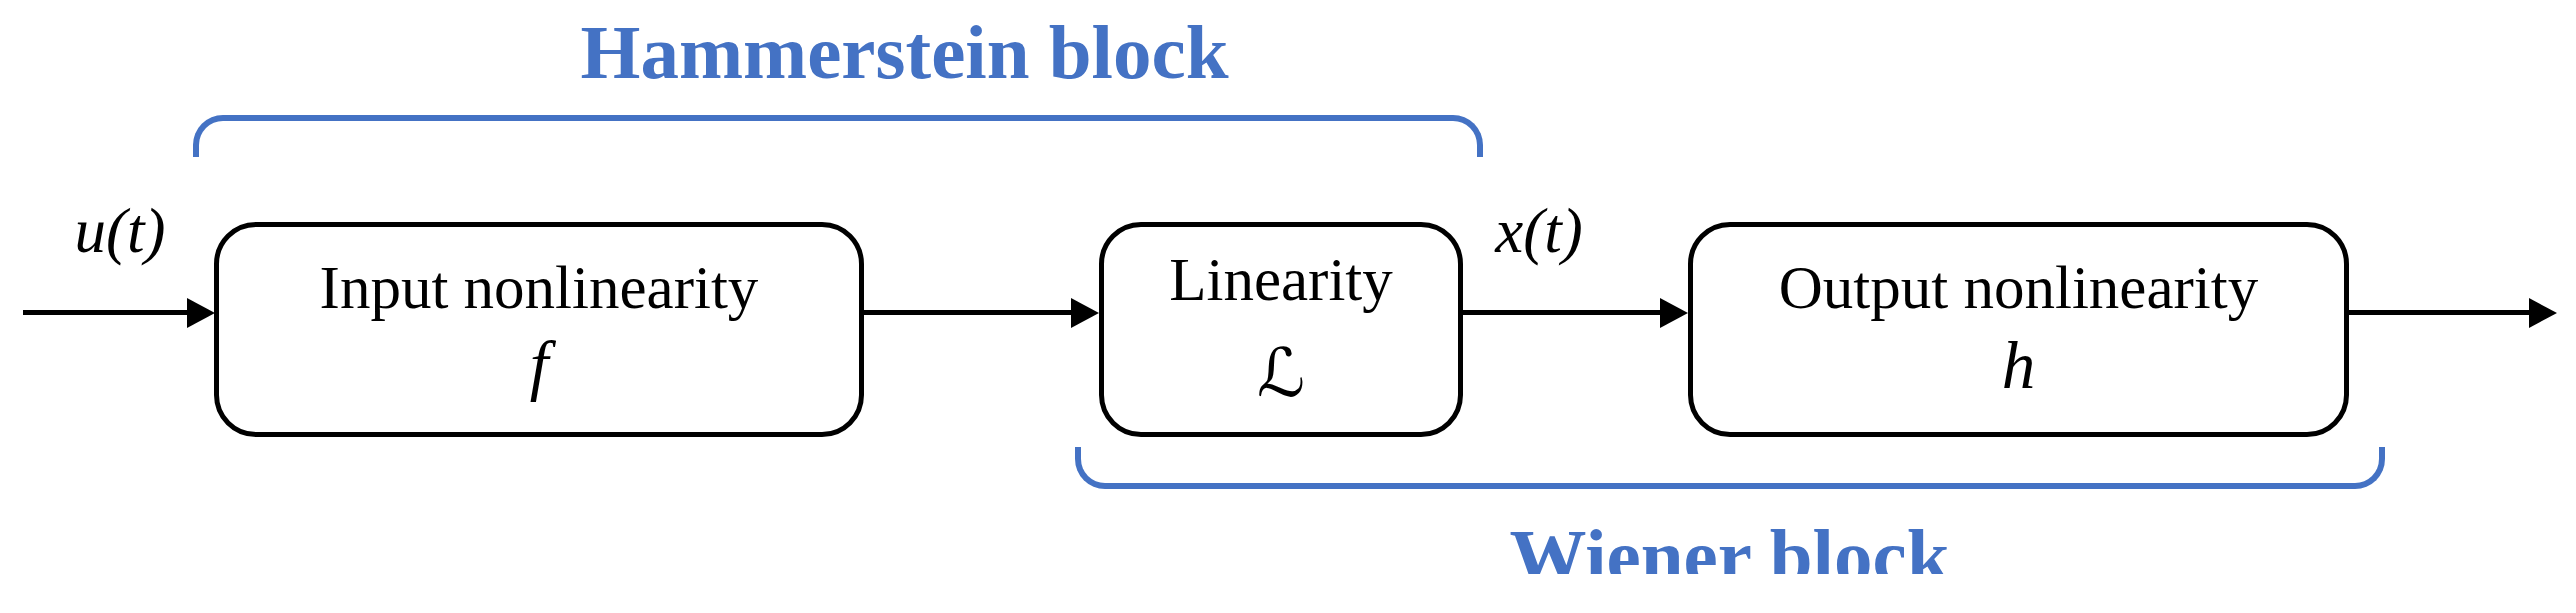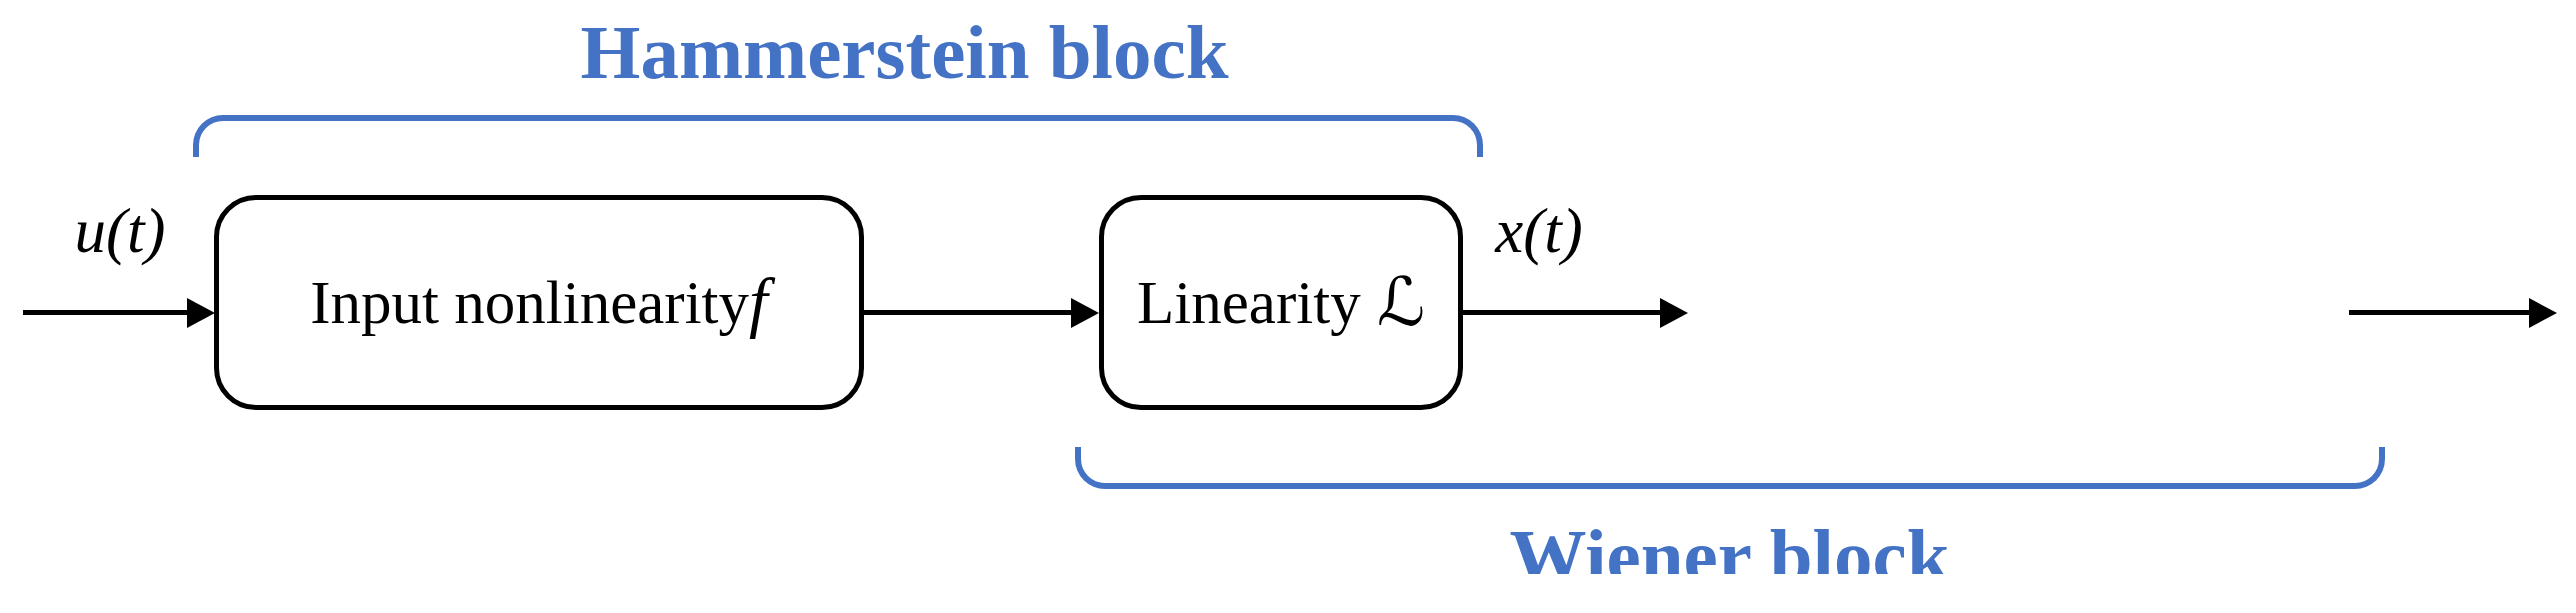--- a/index.html
+++ b/index.html
@@ -29,27 +29,27 @@
     border-radius: 30px 30px 0 0;
   }
   .brace.bottom {
     border: 6px solid var(--accent);
     border-top: none;
     border-radius: 0 0 30px 30px;
   }
   .block {
     position: absolute;
     box-sizing: border-box;
-    top: 195px;
+    top: 222px;
     height: 215px;
     background: #ffffff;
     border: 5px solid var(--ink);
     border-radius: 42px;
     display: flex;
-    flex-direction: row;
+    flex-direction: column;
     align-items: center;
     justify-content: center;
   }
   .block-title {
     font-size: 61px;
     line-height: 71px;
     white-space: nowrap;
   }
   .block-symbol {
     font-size: 67px;
@@ -114,18 +114,22 @@
   <div class="block" style="left:214px; width:650px;">
     <div class="block-title">Input nonlinearity</div>
     <div class="block-symbol">f</div>
   </div>
 
   <div class="block" style="left:1099px; width:364px;gap:16px;">
     <div class="block-title">Linearity</div>
     <div class="block-symbol">ℒ</div>
   </div>
 
+  <div class="block" style="left:1688px; width:661px;">
+    <div class="block-title">Output nonlinearity</div>
+    <div class="block-symbol">h</div>
+  </div>
 
   <div class="brace bottom" style="left:1075px; top:447px; width:1310px; height:42px;"></div>
   <div class="blue-title" style="left:1087px; top:518px; width:1285px;font-family:Liberation Serif, serif;">Wiener block</div>
 
 </div>
 
 
 </body></html>

